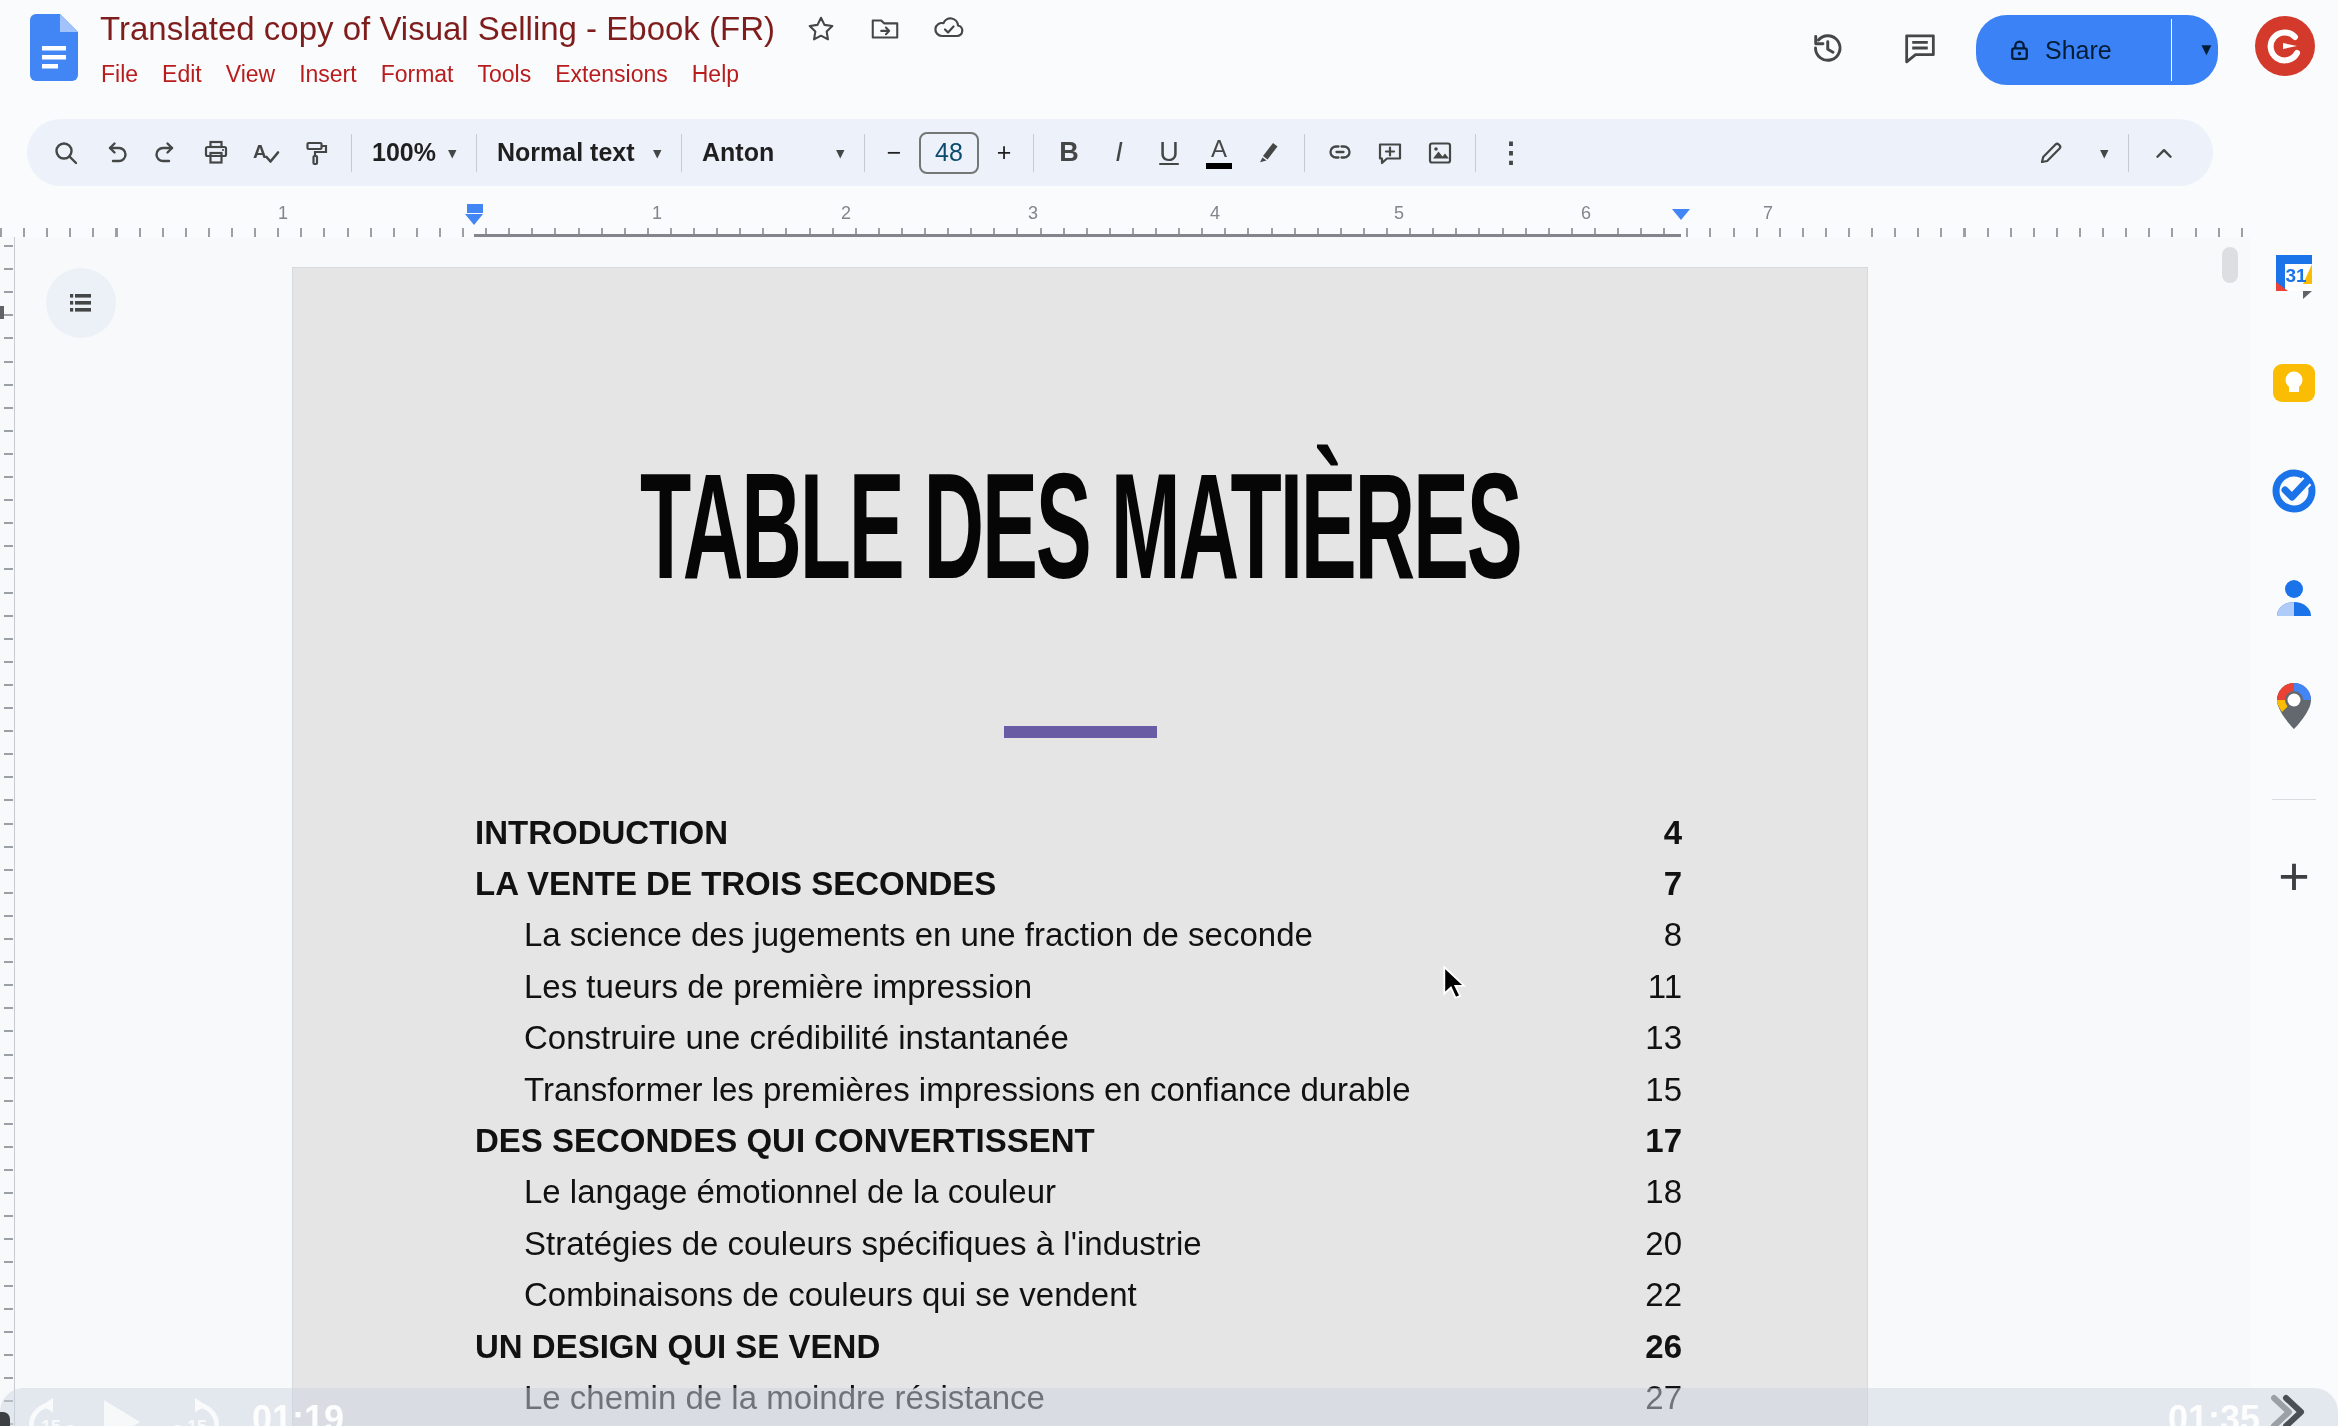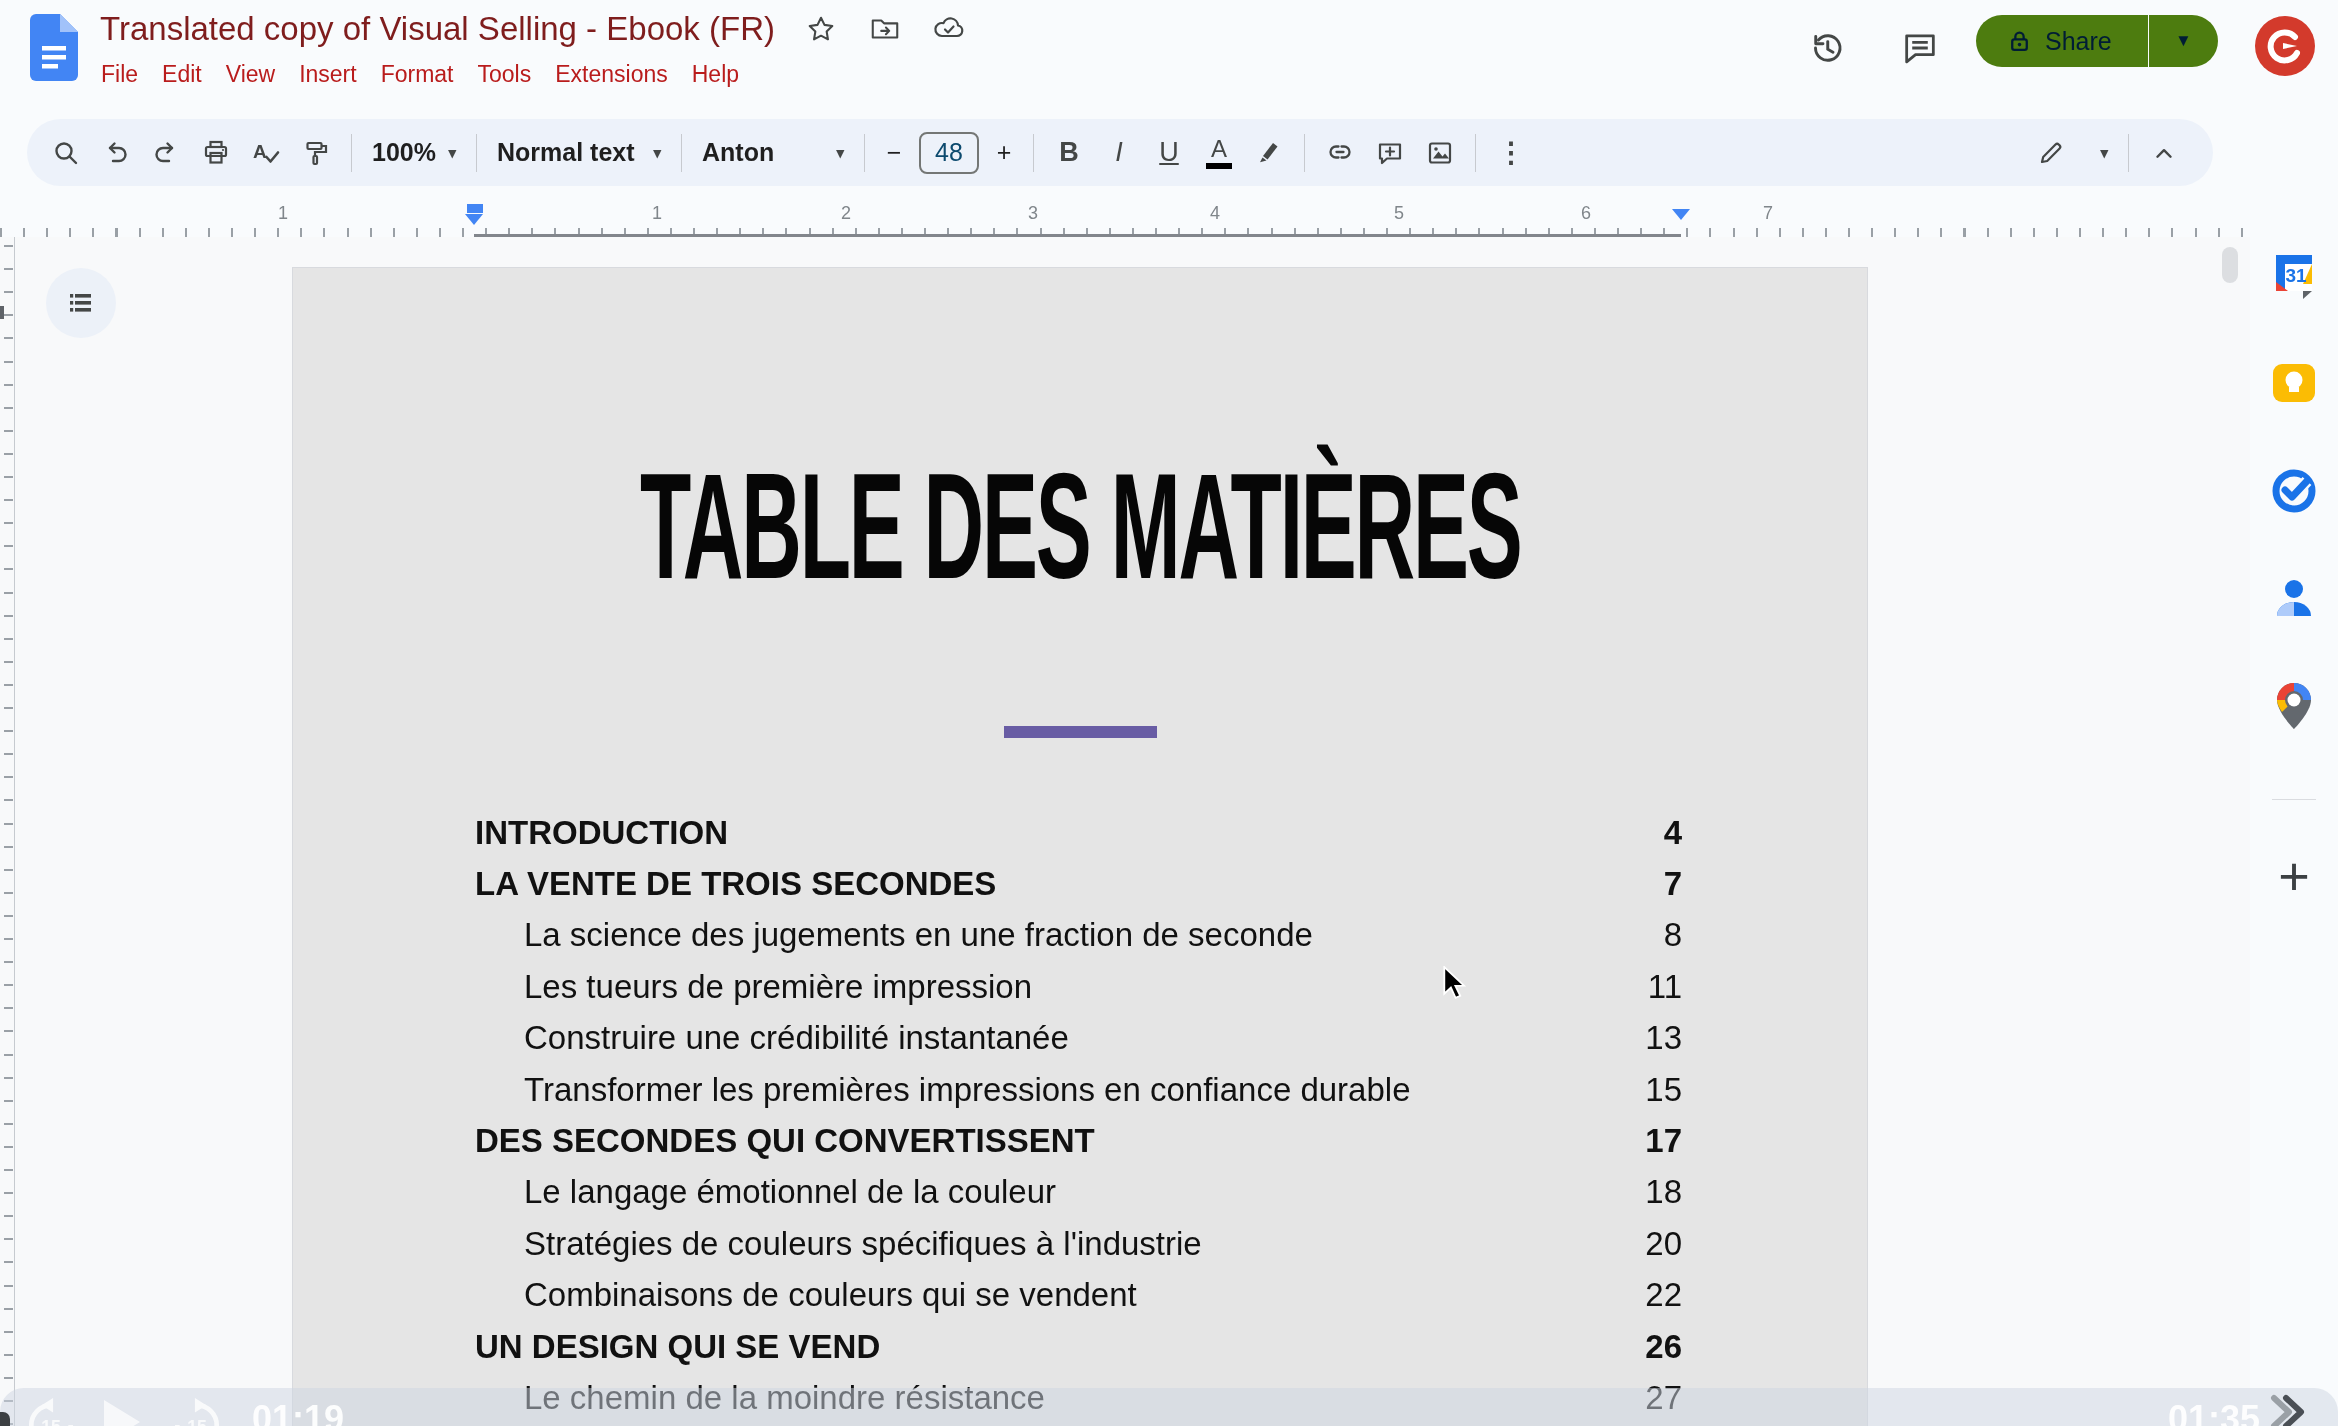--- a/index.html
+++ b/index.html
@@ -10,22 +10,22 @@
   
   .chrome { position:absolute; left:0; top:0; width:2338px; height:237px; background:#f9fbfd; }
   .docs-icon { position:absolute; left:30px; top:14px; width:48px; height:67px; }
   .title-row { position:absolute; left:100px; top:10px; display:flex; align-items:center; gap:28px; }
   .doc-title { font-size:33px; color:#7f1d1d; white-space:nowrap; }
   .title-act { width:36px; height:36px; display:flex; align-items:center; justify-content:center; border-radius:50%; }
   .menubar { position:absolute; left:89px; top:56px; display:flex; }
   .menu-item { font-size:23px; color:#b91c1c; padding:5px 12px; border-radius:8px; cursor:default; }
 
   .hdr-btn { position:absolute; width:52px; height:52px; display:flex; align-items:center; justify-content:center; border-radius:50%; }
-  .share-btn { position:absolute; left:1976px; top:15px; width:242px; height:52px; border-radius:31px;
-               background:#4d7c0f; display:flex; align-items:center; }
+  .share-btn { position:absolute; left:1976px; top:15px; width:242px; height:70px; border-radius:31px;
+               background:#3b82f6; display:flex; align-items:center;gap:23px; }
   .share-main { display:flex; align-items:center; gap:12px; padding-left:30px; width:172px; }
   .share-label { font-size:25px; font-weight:500; color:#001d35; }
   .share-sep { width:1px; height:62px; background:#f9fbfd; }
   .share-caret { flex:1; text-align:center; font-size:17px; color:#001d35; }
   .avatar { position:absolute; left:2255px; top:16px; width:60px; height:60px; border-radius:50%; background:#d33a2c;
             display:flex; align-items:center; justify-content:center; }
 
   
   .toolbar { position:absolute; left:27px; top:119px; width:2186px; height:67px; border-radius:34px;
              background:#edf2fa; display:flex; align-items:center; padding:0 24px 0 14px; }

